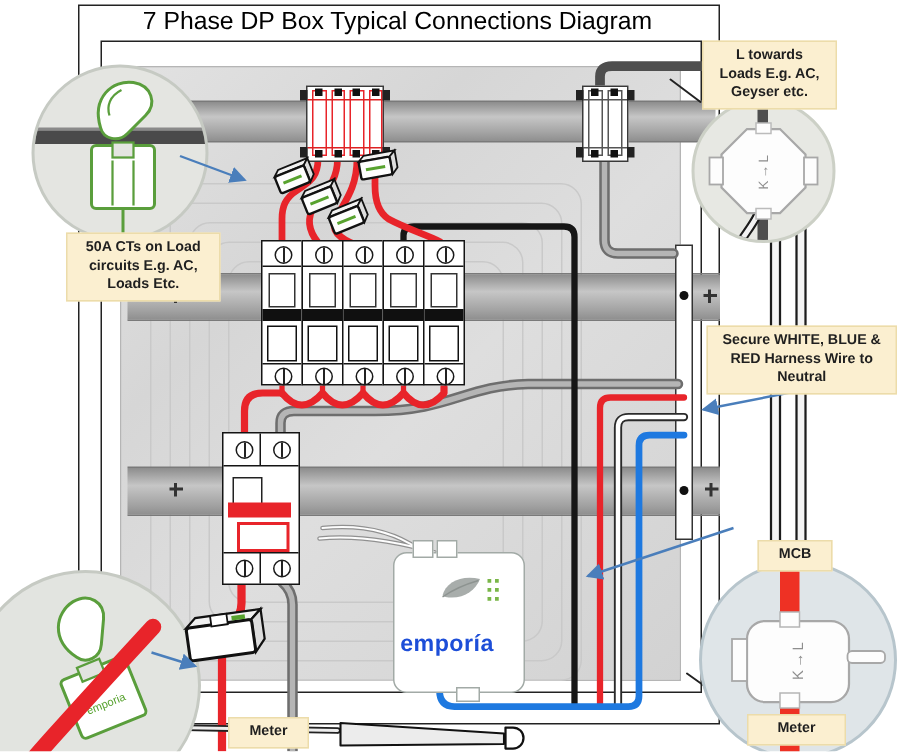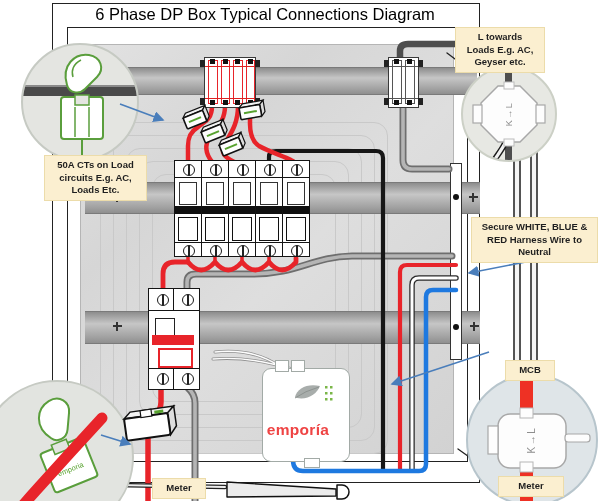--- a/index.html
+++ b/index.html
@@ -31,21 +31,21 @@
   .kl{fill:#8e8e8e;font-size:9px;letter-spacing:1.5px;font-family:"Liberation Sans",sans-serif;}
 </style>
 </head>
 <body>
 
 <div id="stage">
 
   <div class="abs" style="left:52px;top:3px;width:426px;height:478px;border:1.5px solid #222;z-index:1;"></div>
   <div class="abs" style="left:67px;top:27px;width:399px;height:433px;border:1.2px solid #222;z-index:1;"></div>
 
-  <div class="abs" style="left:52px;top:5px;width:426px;text-align:center;font-size:16.5px;color:#000;z-index:9;">6 Phase DP Box Typical Connections Diagram</div>
+  <div class="abs" style="left:52px;top:5px;width:426px;text-align:center;font-size:16.5px;color:#000;z-index:9;">7 Phase DP Box Typical Connections Diagram</div>
 
   <div class="abs" style="left:80px;top:44px;width:372px;height:408px;background:
        linear-gradient(135deg,#e2e2e2 0%,#d6d6d6 30%,#dedede 55%,#d2d2d2 100%);
        border:1px solid #b5b5b5;z-index:2;"></div>
 
   <div class="decor" style="left:100px;top:122px;width:286px;height:330px;"></div>
   <div class="decor" style="left:113px;top:135px;width:260px;height:304px;"></div>
   <div class="decor" style="left:126px;top:148px;width:234px;height:278px;"></div>
   <div class="decor" style="left:139px;top:161px;width:208px;height:252px;"></div>
   <div class="decor" style="left:152px;top:174px;width:182px;height:226px;"></div>
@@ -218,21 +218,21 @@
     <svg class="abs" width="48" height="26" style="left:26px;top:12px;">
       <path d="M6,16 C8,7 19,2 31,5 C28,13 19,19 8,17 Z" fill="#a8adab"></path>
       <path d="M6,17 Q16,10 30,6" stroke="#8d9390" stroke-width="1" fill="none"></path>
       <rect x="36" y="5" width="2.5" height="2.5" fill="#7ab648"></rect>
         <rect x="41" y="5" width="2.5" height="2.5" fill="#7ab648"></rect>
       <rect x="36" y="11" width="2.5" height="2.5" fill="#7ab648"></rect>
         <rect x="41" y="11" width="2.5" height="2.5" fill="#7ab648"></rect>
       <rect x="36" y="17" width="2.5" height="2.5" fill="#7ab648"></rect>
         <rect x="41" y="17" width="2.5" height="2.5" fill="#7ab648"></rect>
     </svg>
-    <div class="abs" style="left:0;right:16px;top:52px;text-align:center;font-size:15.5px;font-weight:bold;color:#ef4444;letter-spacing:.3px;">emporía</div>
+    <div class="abs" style="left:0;right:16px;top:52px;text-align:center;font-size:15.5px;font-weight:bold;color:#1d4ed8;letter-spacing:.3px;">emporía</div>
   </div>
 
   <div class="circleview" style="left:21px;top:43px;width:114px;height:114px;background:#e4e5e1;border:2px solid #c6cac3;">
     <svg width="114" height="114">
       <rect x="0" y="40" width="114" height="2" fill="#8a8a8a"></rect>
       <rect x="0" y="42" width="114" height="9" fill="#4a4a4a"></rect>
       <path d="M44,40 C38,20 52,8 66,10 C78,12 82,24 74,32 L62,44 C56,50 46,48 44,40 Z" fill="#fff" stroke="#5a9e3c" stroke-width="2"></path>
       <path d="M58,15 C50,19 48,26 50,32" stroke="#5a9e3c" stroke-width="1.5" fill="none"></path>
       <rect x="38" y="52" width="42" height="42" rx="3" fill="#fff" stroke="#5a9e3c" stroke-width="2"></rect>
       <rect x="52" y="50" width="14" height="10" fill="#e4e5e1" stroke="#5a9e3c" stroke-width="1.5"></rect>
@@ -323,21 +323,21 @@
       <path d="M120,104 L163,120" marker-end="url(#ah)"></path>
       <path d="M551,257 L469,273" marker-end="url(#ah)"></path>
       <path d="M489,352 L392,384" marker-end="url(#ah)"></path>
       <path d="M101,435 L130,444" marker-end="url(#ah)"></path>
     </g>
   </svg>
 
   <div class="lbl" style="left:44px;top:155px;width:93px;">50A CTs on Load
 circuits E.g. AC,
 Loads Etc.</div>
-  <div class="lbl" style="left:455px;top:27px;width:80px;">L towards
+  <div class="lbl" style="left:468px;top:27px;width:80px;">L towards
 Loads E.g. AC,
 Geyser etc.</div>
   <div class="lbl" style="left:471px;top:217px;width:127px;box-sizing:border-box;">Secure WHITE, BLUE &amp;
 RED Harness Wire to
 Neutral</div>
   <div class="lbl" style="left:505px;top:360px;width:40px;">MCB</div>
   <div class="lbl" style="left:498px;top:476px;width:56px;">Meter</div>
   <div class="lbl" style="left:152px;top:478px;width:44px;">Meter</div>
 
 </div>

